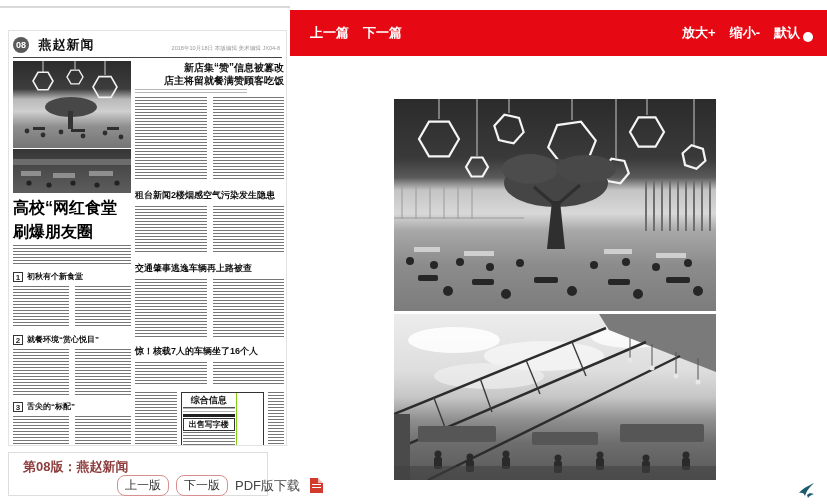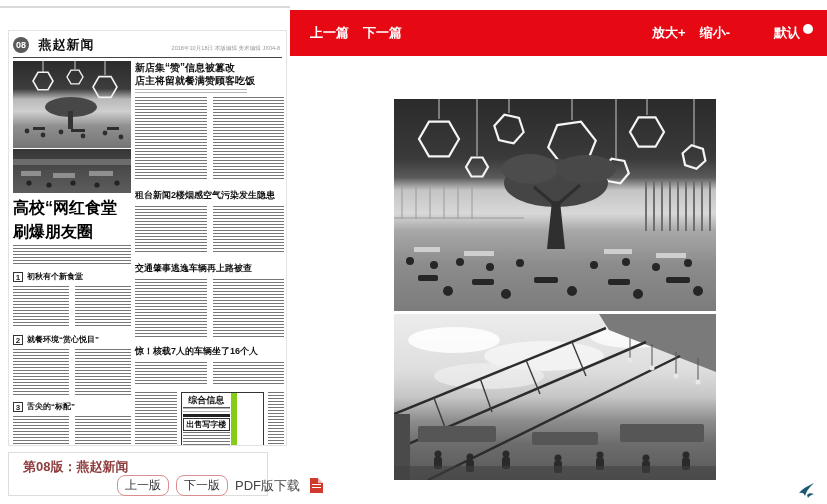--- a/index.html
+++ b/index.html
@@ -28,28 +28,28 @@
   .photoA { width:118px; height:87px; overflow:hidden; background:linear-gradient(180deg,#2c2c2c 0%,#3d3d3d 32%,#b9b9b9 44%,#cfcfcf 58%,#8f8f8f 75%,#757575 100%); }
   .photoB { width:118px; height:44px; overflow:hidden; background:linear-gradient(180deg,#353535 0%,#4b4b4b 45%,#5d5d5d 100%); margin-top:1px; }
   .big-headline { margin-top:5px; font-size:16px; line-height:19px; font-weight:bold; color:#000; letter-spacing:0px; white-space:nowrap; }
   .intro { margin-top:4px; height:20px; }
   .sec-h { display:flex; align-items:center; gap:4px; margin-top:6px; }
   .sec-num { width:10px; height:10px; border:1px solid #333; font-size:8px; line-height:9px; text-align:center; color:#222; font-weight:bold; }
   .sec-title { font-size:8px; font-weight:bold; color:#111; white-space:nowrap; }
   .sec-body { margin-top:4px; }
 
   .col-mid { position:absolute; left:126px; top:30px; width:149px; }
-  .story1-t { font-size:10px; line-height:13px; font-weight:bold; color:#111; white-space:nowrap; }
+  .story1-t { font-size:10px; line-height:13px; font-weight:bold; color:#111; white-space:nowrap;text-align:right; }
   .story-sub { margin-top:2px; width:75%; height:4px; }
   .story-body1 { margin-top:4px; }
   .story-t { font-size:9px; font-weight:bold; color:#111; white-space:nowrap; margin-top:8px; }
   .bottom-row { display:flex; gap:4px; margin-top:6px; }
 
   .adbox { width:84px; border:1px solid #333; display:flex; height:70px; background:#fff; }
-  .ad-left { width:55px; border-right:6px solid #84cc16; padding:1px; }
+  .ad-left { width:55px; border-right:1px solid #84cc16; padding:1px; }
   .ad-title { font-size:9px; font-weight:bold; color:#111; text-align:center; border-bottom:1px solid #555; white-space:nowrap; }
   .ad-bar { height:3px; background:#222; margin:1px 0; }
   .ad-sale { font-size:8px; font-weight:bold; color:#111; border:1px solid #333; text-align:center; white-space:nowrap; margin:1px 0; }
   .ad-right { flex:1; padding:1px; }
   .ad-rtitle { font-size:8px; font-weight:bold; color:#111; border:1px solid #333; text-align:center; white-space:nowrap; }
   .ad-rtitle2 { font-size:7px; font-weight:bold; color:#222; text-align:center; margin-top:1px; white-space:nowrap; }
 
   
   .footer-box { position:absolute; left:8px; top:452px; width:260px; height:44px; background:#fff; border:1px solid #ddd; }
   .edition { position:absolute; left:14px; top:5px; font-size:13px; font-weight:bold; color:#8e3e3e; }
@@ -58,21 +58,21 @@
   .pdf-link { font-size:13px; color:#444; white-space:nowrap; }
   .pdf-icon { position:relative; display:inline-block; width:13px; height:15px; background:#d23a2e; vertical-align:middle; margin-left:3px; }
   .pdf-icon::after { content:""; position:absolute; right:0; top:0; border-style:solid; border-width:0 5px 5px 0; border-color:#fff #fff #f0b8b4 #d23a2e; }
   .pdf-icon::before { content:""; position:absolute; left:2px; top:6px; width:9px; height:1px; background:#fff; box-shadow:0 3px 0 #fff; }
 
   
   .toolbar { position:absolute; left:290px; top:10px; width:537px; height:46px; background:#e60914; color:#fff; display:flex; align-items:center; }
   .tb-left { display:flex; gap:14px; margin-left:20px; }
   .tb-right { display:flex; gap:14px; margin-left:auto; margin-right:14px; align-items:center; }
   .tb-item { font-size:13px; font-weight:bold; color:#fff; cursor:pointer; white-space:nowrap; }
-  .reset-wrap { display:flex; align-items:flex-start; gap:3px;margin-left:30px; }
+  .reset-wrap { display:flex; align-items:flex-end; gap:3px; }
   .reset-icon { width:10px; height:10px; border-radius:50%; background:#fff; display:inline-block; }
 
   .art-headline { position:absolute; left:340px; top:60px; width:430px; text-align:center; font-size:23px; font-weight:bold; color:#2b2b2b; letter-spacing:1px; white-space:nowrap; }
 
   .photo1 { position:absolute; left:394px; top:99px; width:322px; height:212px; overflow:hidden; background:linear-gradient(180deg,#2b2b2b 0%,#3a3a3a 28%,#5a5a5a 37%,#c4c4c4 43%,#d8d8d8 54%,#a8a8a8 62%,#8c8c8c 78%,#7c7c7c 100%); }
   .photo2 { position:absolute; left:394px; top:314px; width:322px; height:166px; overflow:hidden; background:linear-gradient(180deg,#ececec 0%,#dedede 34%,#c6c6c6 50%,#8e8e8e 64%,#6d6d6d 78%,#585858 100%); }
 
   .corner-icon { position:absolute; left:798px; top:482px; width:18px; height:16px; }
 
   svg { display:block; }

